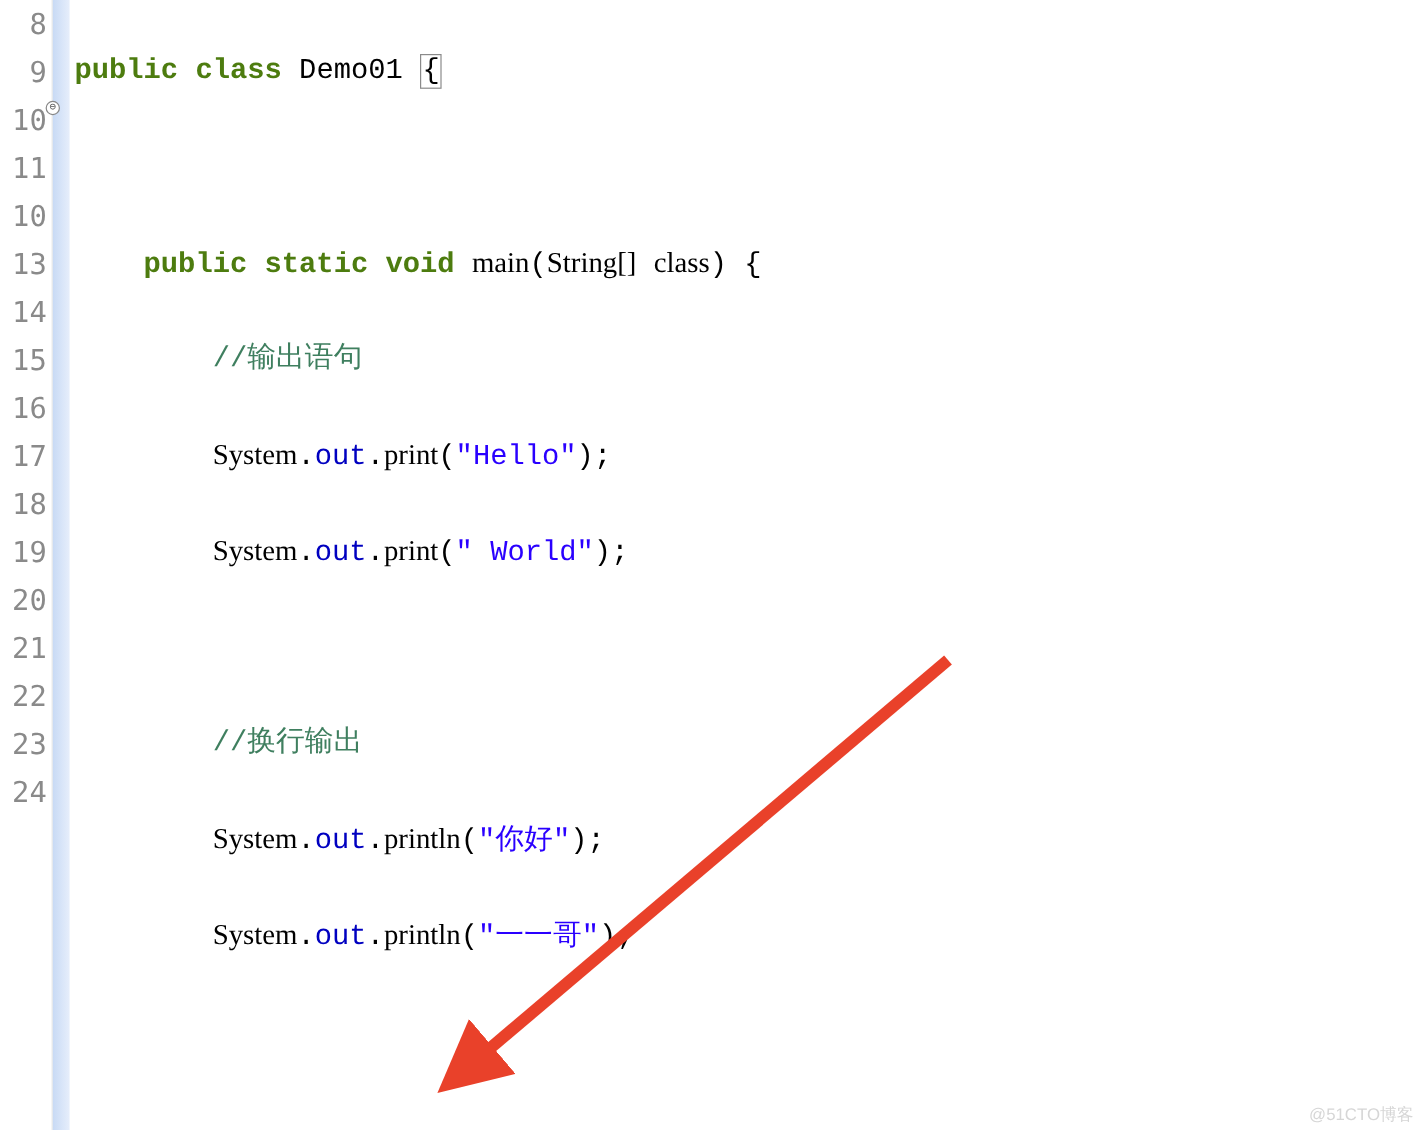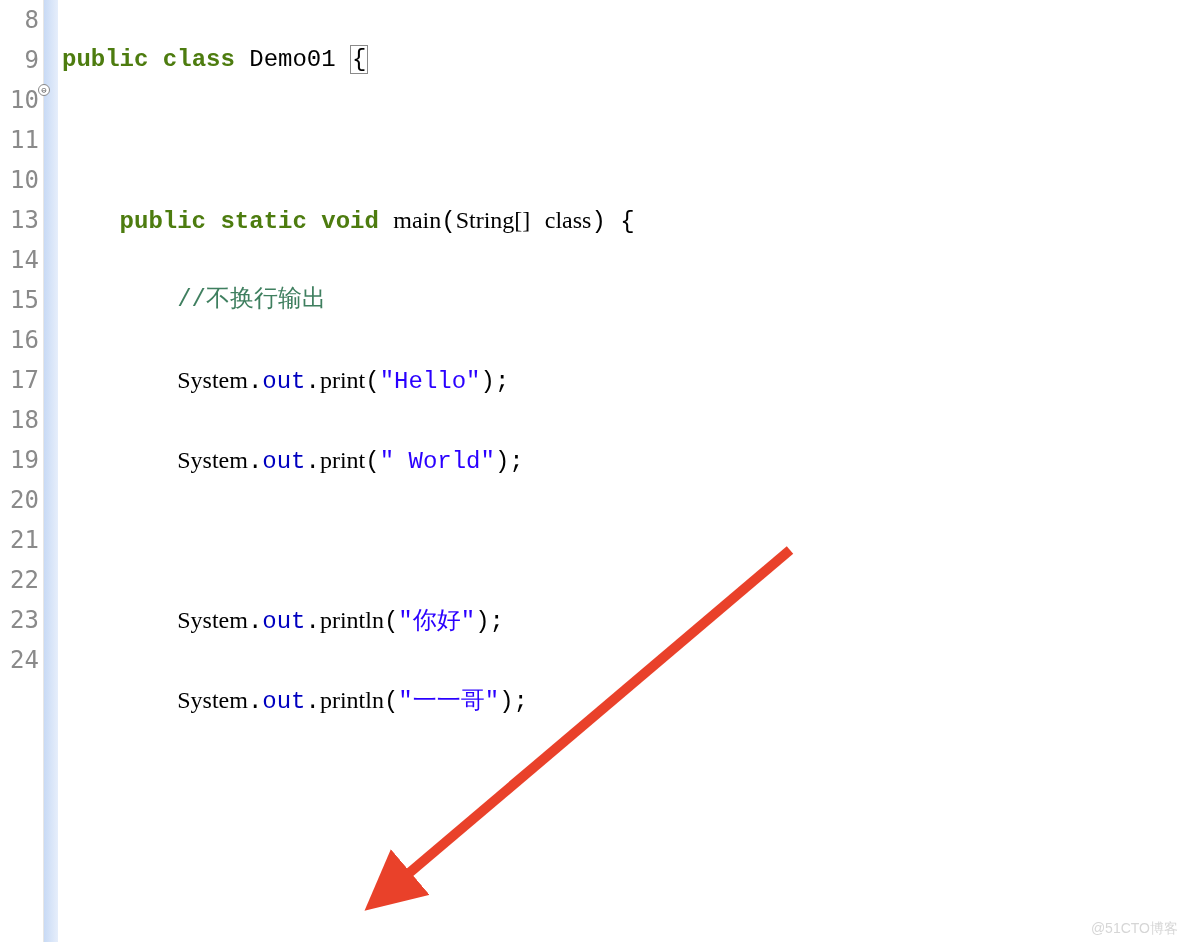--- a/index.html
+++ b/index.html
@@ -137,24 +137,25 @@
     <div class="tick"></div>
       <div class="tick"></div>
       <div class="tick"></div>
       <div class="tick"></div>
     <div class="tick"></div>
   </div>
   <div class="code">
 <div class="line"><span class="kw">public</span> <span class="kw">class</span> <span class="cls">Demo01</span> <span class="brace-box">{</span></div>
 <div class="line"></div>
 <div class="line">    <span class="kw">public</span> <span class="kw">static</span> <span class="kw">void</span> <span class="id">main</span><span class="punc">(</span><span class="id">String[]</span> <span class="id">class</span><span class="punc">)</span> <span class="punc">{</span></div>
-<div class="line">        <span class="comm">//不换行输出</span></div>
+<div class="line">        <span class="comm">//输出语句</span></div>
 <div class="line">        <span class="id">System</span><span class="punc">.</span><span class="fld">out</span><span class="punc">.</span><span class="id">print</span><span class="punc">(</span><span class="str">"Hello"</span><span class="punc">);</span></div>
 <div class="line">        <span class="id">System</span><span class="punc">.</span><span class="fld">out</span><span class="punc">.</span><span class="id">print</span><span class="punc">(</span><span class="str">" World"</span><span class="punc">);</span></div>
 <div class="line"></div>
+<div class="line">        <span class="comm">//换行输出</span></div>
 <div class="line">        <span class="id">System</span><span class="punc">.</span><span class="fld">out</span><span class="punc">.</span><span class="id">println</span><span class="punc">(</span><span class="str">"你好"</span><span class="punc">);</span></div>
 <div class="line">        <span class="id">System</span><span class="punc">.</span><span class="fld">out</span><span class="punc">.</span><span class="id">println</span><span class="punc">(</span><span class="str">"一一哥"</span><span class="punc">);</span></div>
 <div class="line"></div>
 
 
 
 
 
   </div>
 </div>

